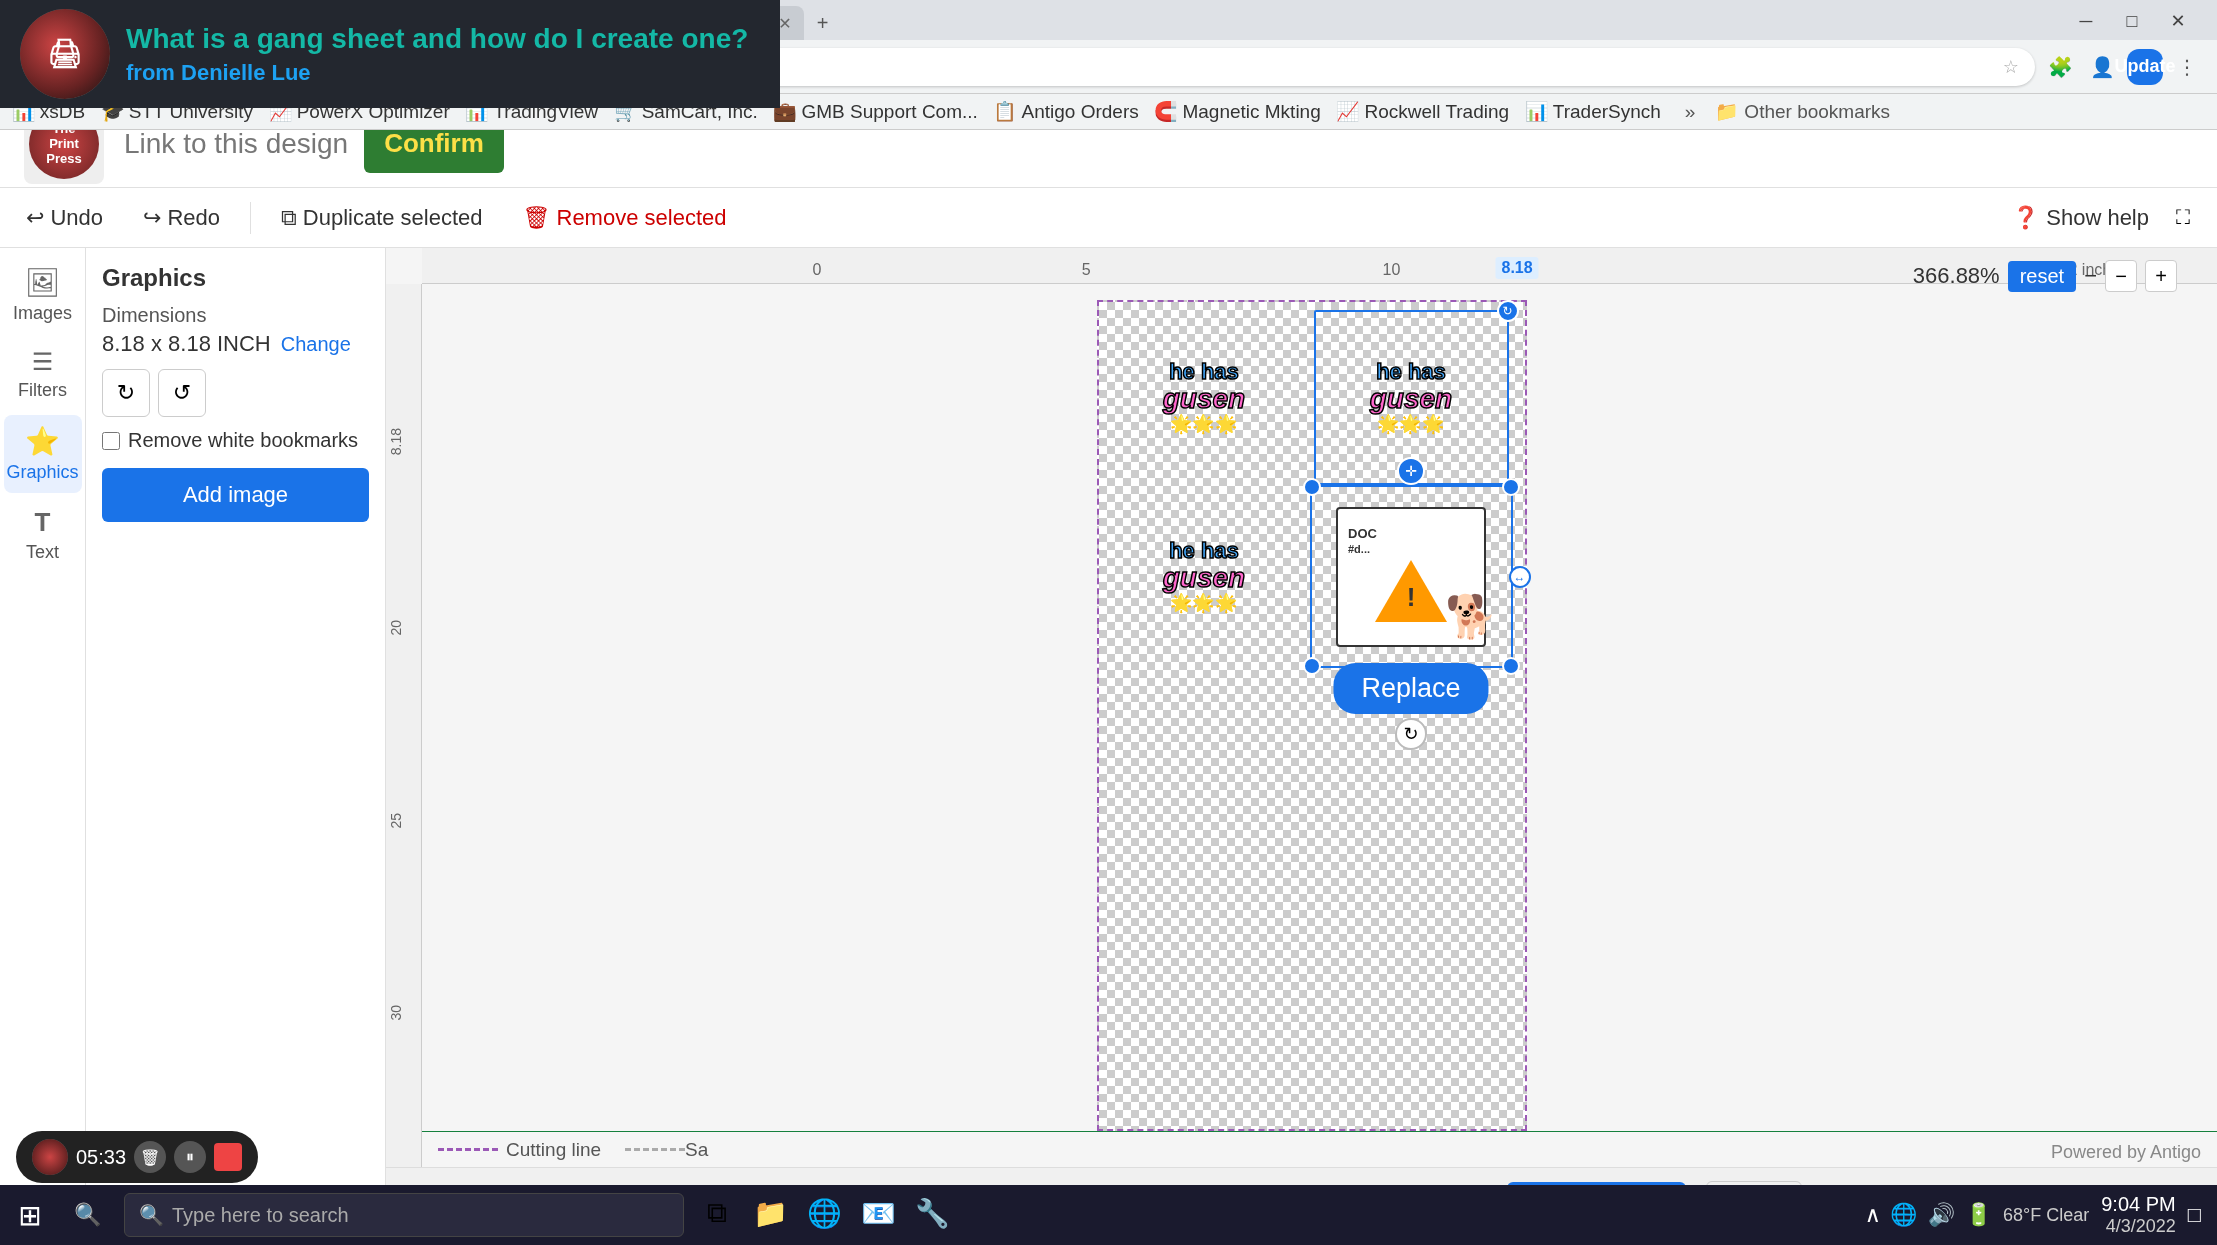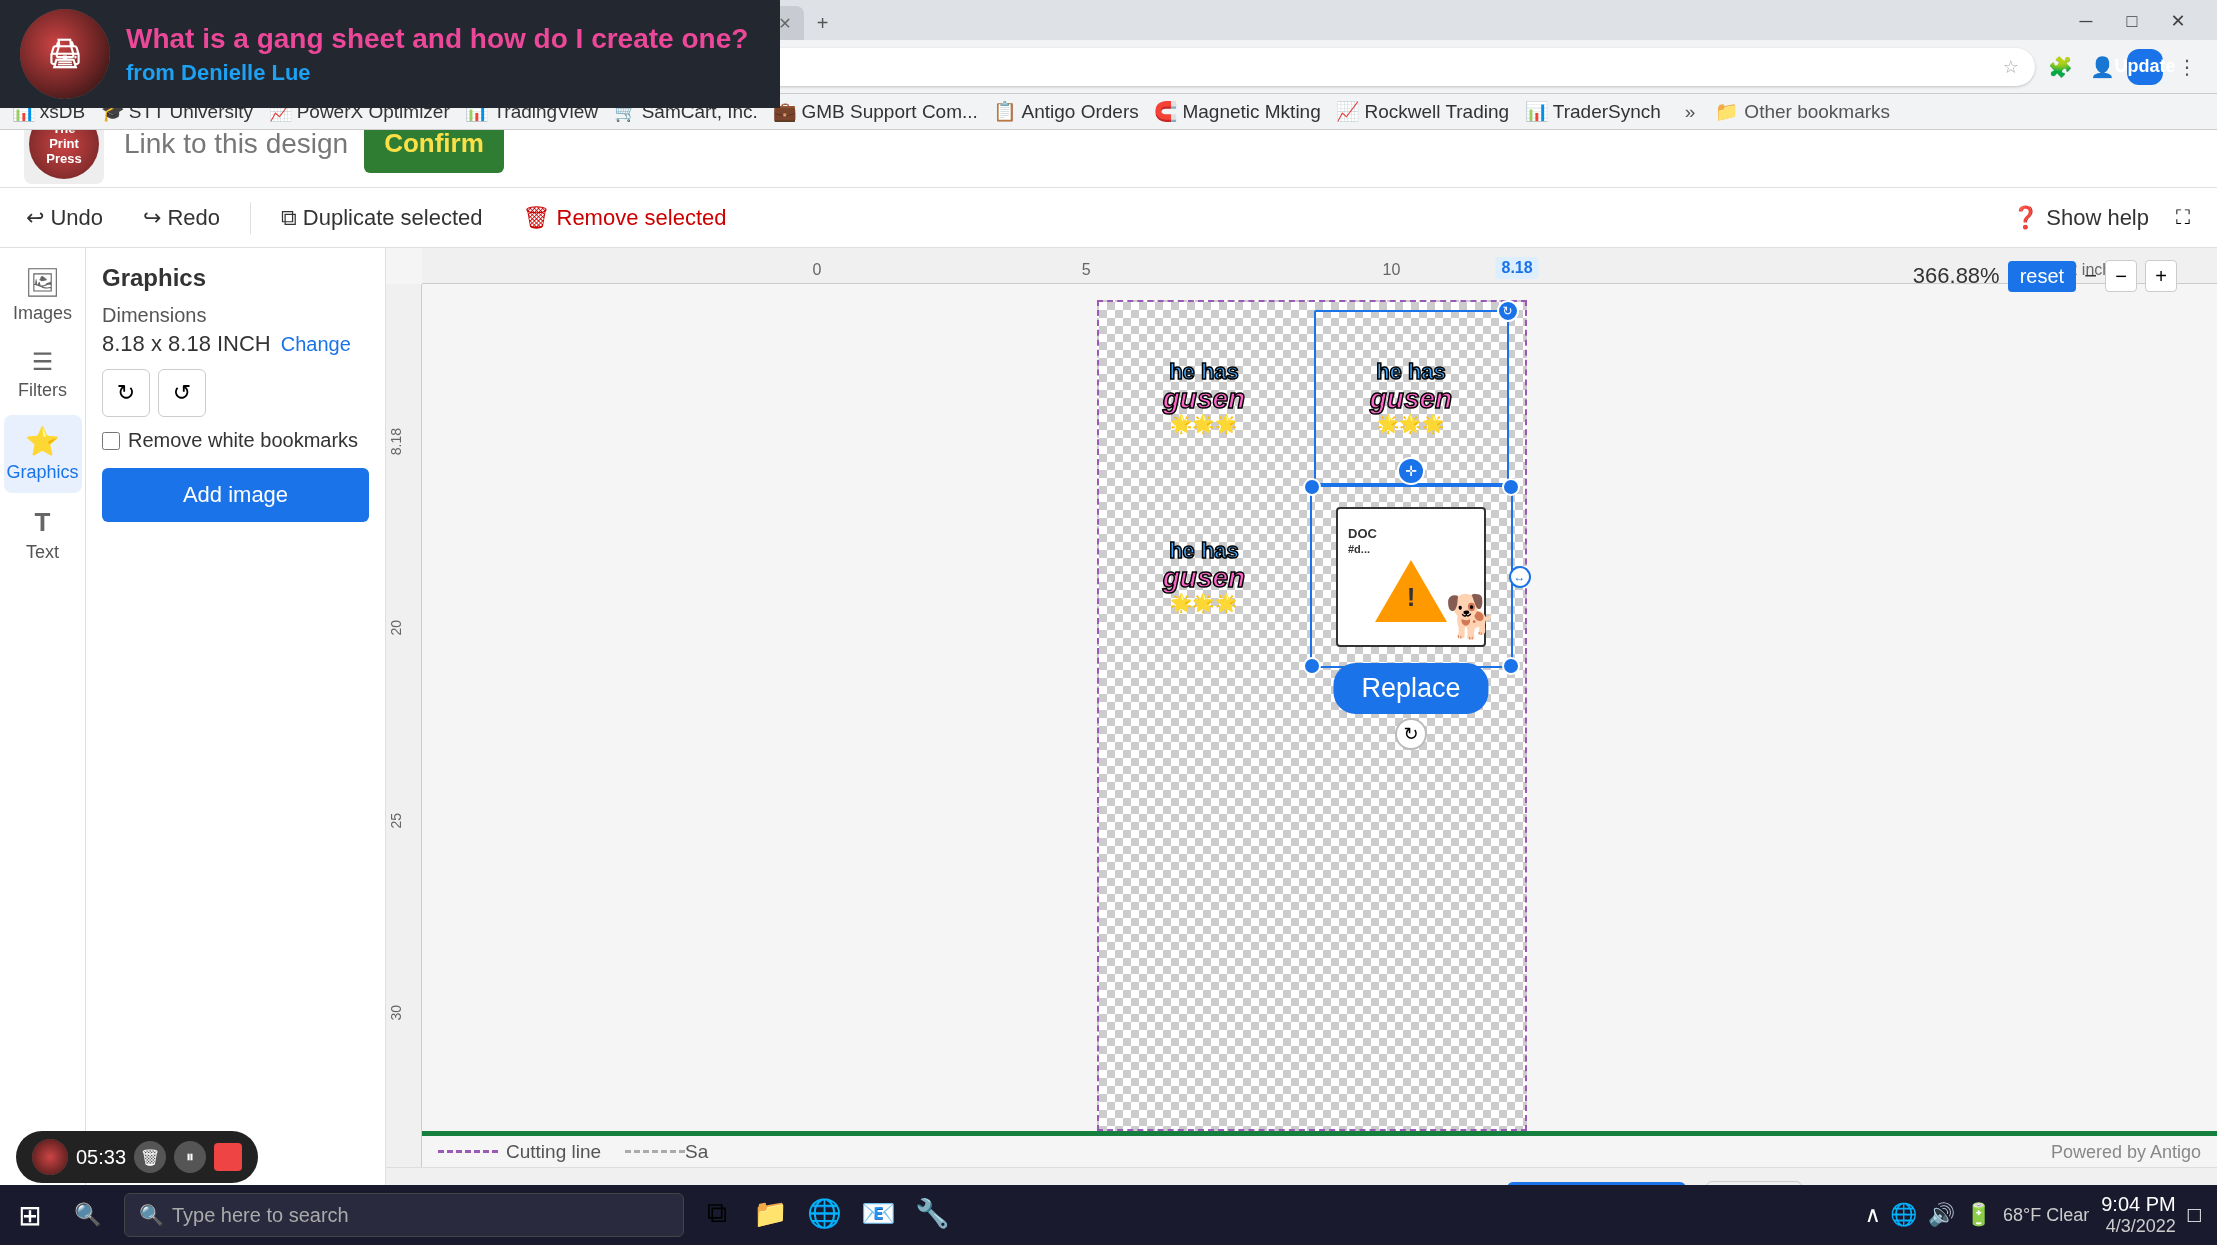--- a/index.html
+++ b/index.html
@@ -22,21 +22,21 @@
     .nav-icons { display: flex; gap: 6px; align-items: center; }
     .nav-icon-btn { width: 36px; height: 36px; border: none; background: none; border-radius: 50%; cursor: pointer; display: flex; align-items: center; justify-content: center; font-size: 20px; color: #555; }
 
     .bookmarks-bar { display: flex; align-items: center; height: 36px; background: #f1f3f4; padding: 0 12px; gap: 16px; border-bottom: 1px solid #ccc; font-size: 19px; overflow: hidden; white-space: nowrap; }
     .bookmark-item { display: flex; align-items: center; gap: 4px; color: #333; cursor: pointer; font-size: 19px; }
 
     
     .yt-overlay { position: absolute; top: 0; left: 0; width: 780px; height: 108px; background: #23272f; z-index: 200; display: flex; align-items: center; padding: 12px 20px; gap: 16px; }
     .yt-avatar { width: 90px; height: 90px; border-radius: 50%; background: #555; overflow: hidden; flex-shrink: 0; }
     .yt-info { display: flex; flex-direction: column; gap: 4px; }
-    .yt-title { font-size: 28px; font-weight: 700; color: #ec4899; line-height: 1.2; }
+    .yt-title { font-size: 28px; font-weight: 700; color: #14b8a6; line-height: 1.2; }
     .yt-from { font-size: 22px; color: #fff; }
     .yt-from span { color: #1da1f2; font-weight: 600; }
 
     
     .app { position: absolute; top: 100px; left: 0; right: 0; bottom: 0; display: flex; flex-direction: column; }
 
     
     .app-header { height: 88px; background: #fff; border-bottom: 1px solid #e0e0e0; display: flex; align-items: center; padding: 0 24px; gap: 20px; }
     .app-logo { width: 80px; height: 80px; border-radius: 8px; background: #eee; flex-shrink: 0; display: flex; align-items: center; justify-content: center; overflow: hidden; }
     .app-logo-inner { width: 70px; height: 70px; border-radius: 50%; background: radial-gradient(circle, #c44, #622); display: flex; align-items: center; justify-content: center; font-size: 18px; color: #fff; font-weight: bold; }
@@ -396,21 +396,21 @@
 
                 <div style="position:absolute; bottom:-86px; left:50%; transform:translateX(-50%); width:32px; height:32px; background:#fff; border:2px solid #bbb; border-radius:50%; display:flex; align-items:center; justify-content:center; font-size:18px; cursor:pointer; z-index:10;">↻</div>
               </div>
             </div>
 
             <div style="height:350px;"></div>
           </div>
         </div>
       </div>
 
-      <div style="position:absolute; bottom:78px; left:36px; right:0; height:36px; background:#f5f5f5; border-top:5px solid #15803d; display:flex; align-items:center; gap:24px; padding:0 16px; font-size:19px; color:#555;">
+      <div style="position:absolute; bottom:78px; left:36px; right:0; height:36px; background:#f5f5f5; border-top:1px solid #15803d; display:flex; align-items:center; gap:24px; padding:0 16px; font-size:19px; color:#555;">
         <div style="display:flex; align-items:center; gap:8px;">
           <div style="width:60px; height:2px; border-top:3px dashed #9b59b6;"></div>
           <span>Cutting line</span>
         </div>
         <div style="display:flex; align-items:center; gap:0;">
           <div style="width:60px; height:2px; border-top:3px dashed #aaa;"></div>
           <span>Sa</span>
         </div>
       </div>
 

